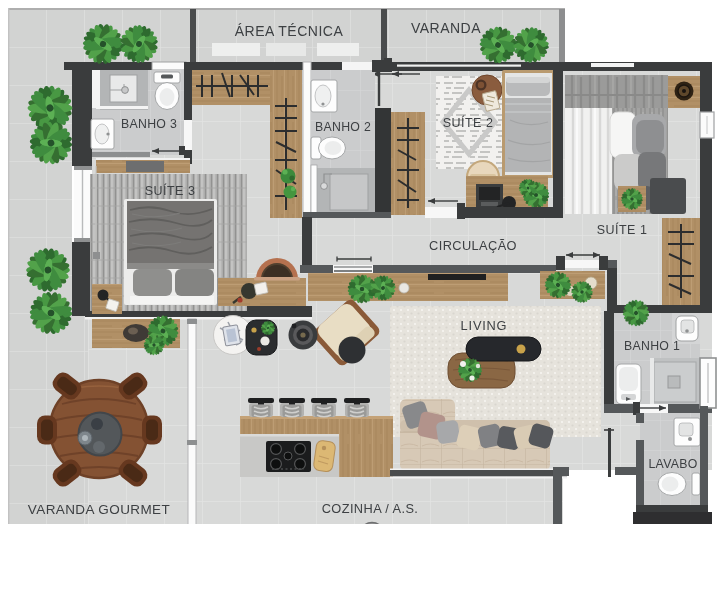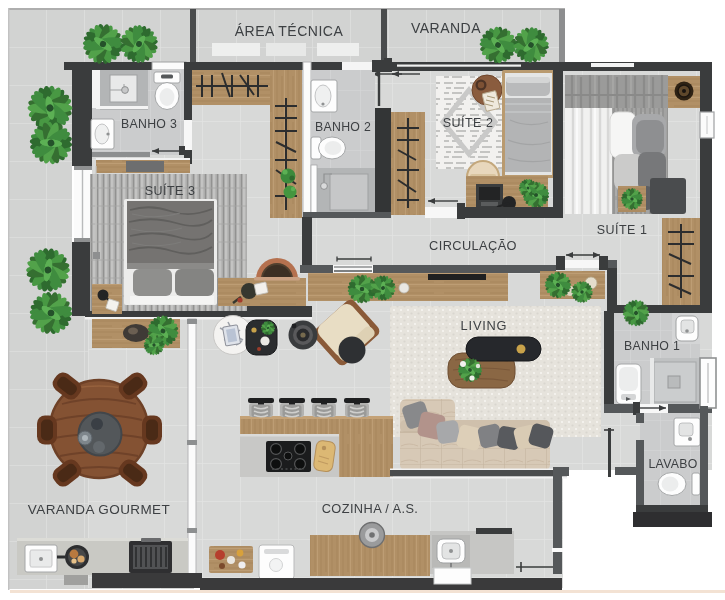--- a/index.html
+++ b/index.html
@@ -1,16 +1,16 @@
 <!DOCTYPE html>
 <html><head>
 <meta charset="utf-8">
 <style>
   html,body{margin:0;padding:0;background:#ffffff;}
-  .wrap{width:725px;height:600px;position:relative;overflow:hidden;background:#ffffff;}
+  .wrap{width:725px;height:524px;position:relative;overflow:hidden;background:#ffffff;}
   text{font-family:"Liberation Sans", sans-serif;fill:#3d4043;}
 </style>
 </head>
 <body>
 <div class="wrap">
 <svg width="725" height="600" viewBox="0 0 725 600" xmlns="http://www.w3.org/2000/svg">
 <defs>
   <pattern id="tileB" width="38" height="38" patternUnits="userSpaceOnUse" patternTransform="translate(8,9)">
     <rect width="38" height="38" fill="#d2d3d2"></rect>
     <path d="M0 0H38M0 0V38" stroke="#dfe0df" stroke-width="1.6" fill="none"></path>

